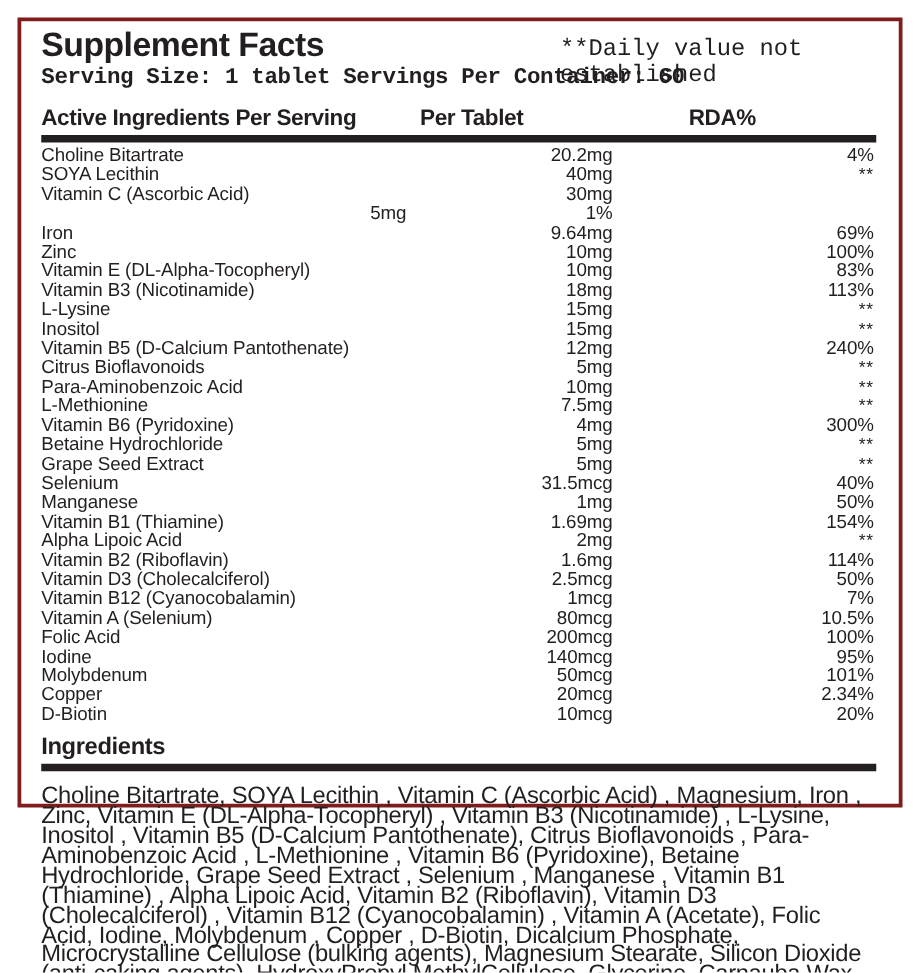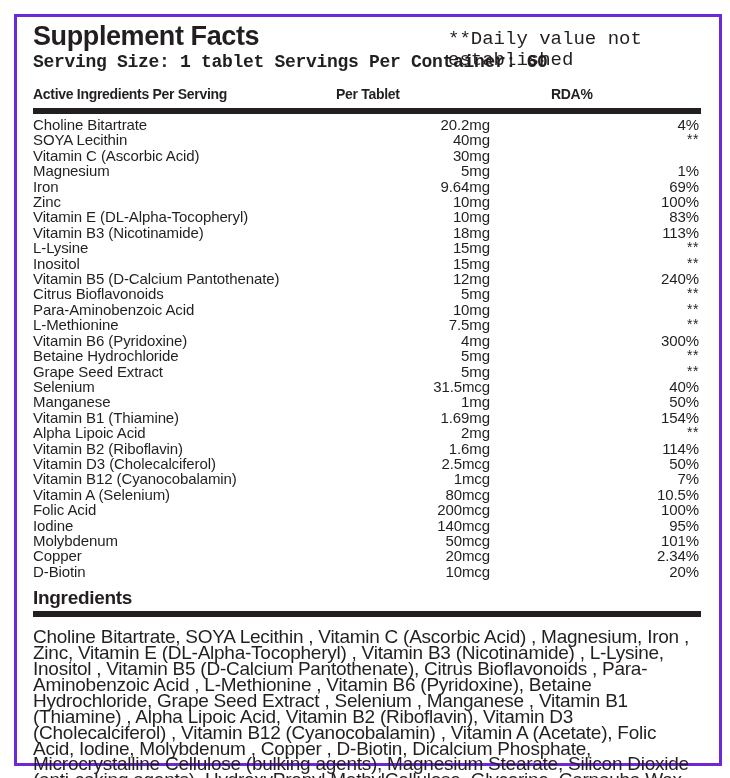--- a/index.html
+++ b/index.html
@@ -7,22 +7,22 @@
   body {
     width: 730px; height: 778px;
     font-family: "Liberation Sans", "DejaVu Sans", sans-serif;
     color: #231f20;
     position: relative;
     overflow: hidden;
   }
   .label-box {
     position: absolute;
     left: 14px; top: 14px;
-    width: 708px; height: 752px;
-    border: 3px solid #6d28d9;
+    width: 708px; height: 632px;
+    border: 3px solid #7f1d1d;
     padding: 2px 0 0 16px;
   }
   .title {
     margin-top: 2px;
     font-size: 27px;
     line-height: 30px;
     font-weight: 600;
     letter-spacing: -0.4px;
   }
   .serving-row {
@@ -39,21 +39,21 @@
     position: absolute;
     left: 415px;
     bottom: 2px;
     font-size: 19px;
     font-weight: 400;
     letter-spacing: 0;
   }
   .table-header {
     position: relative;
     margin-top: 11px;
-    font-size: 14px;
+    font-size: 18px;
     line-height: 21px;
     font-weight: 600;
     letter-spacing: -0.3px;
     width: 666px;
     height: 21px;
   }
   .col-amount-h { position: absolute; left: 303px; top: 0; }
   .col-rda-h    { position: absolute; left: 518px; top: 0; }
   .thick-bar {
     width: 668px;
@@ -125,21 +125,20 @@
     <span class="cell-amount">40mg</span>
     <span class="cell-rda ast">**</span>
   </div>
 
   <div class="row">
     <span class="cell-name">Vitamin C (Ascorbic Acid)</span>
     <span class="cell-amount">30mg</span>
   </div>
 
   <div class="row">
-    <span class="cell-name">Magnesium</span>
     <span class="cell-amount">5mg</span>
     <span class="cell-rda">1%</span>
   </div>
 
   <div class="row">
     <span class="cell-name">Iron</span>
     <span class="cell-amount">9.64mg</span>
     <span class="cell-rda">69%</span>
   </div>
 

